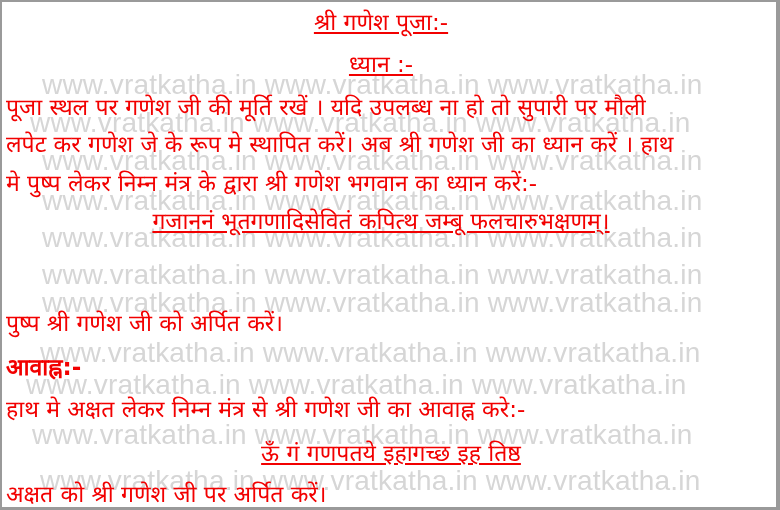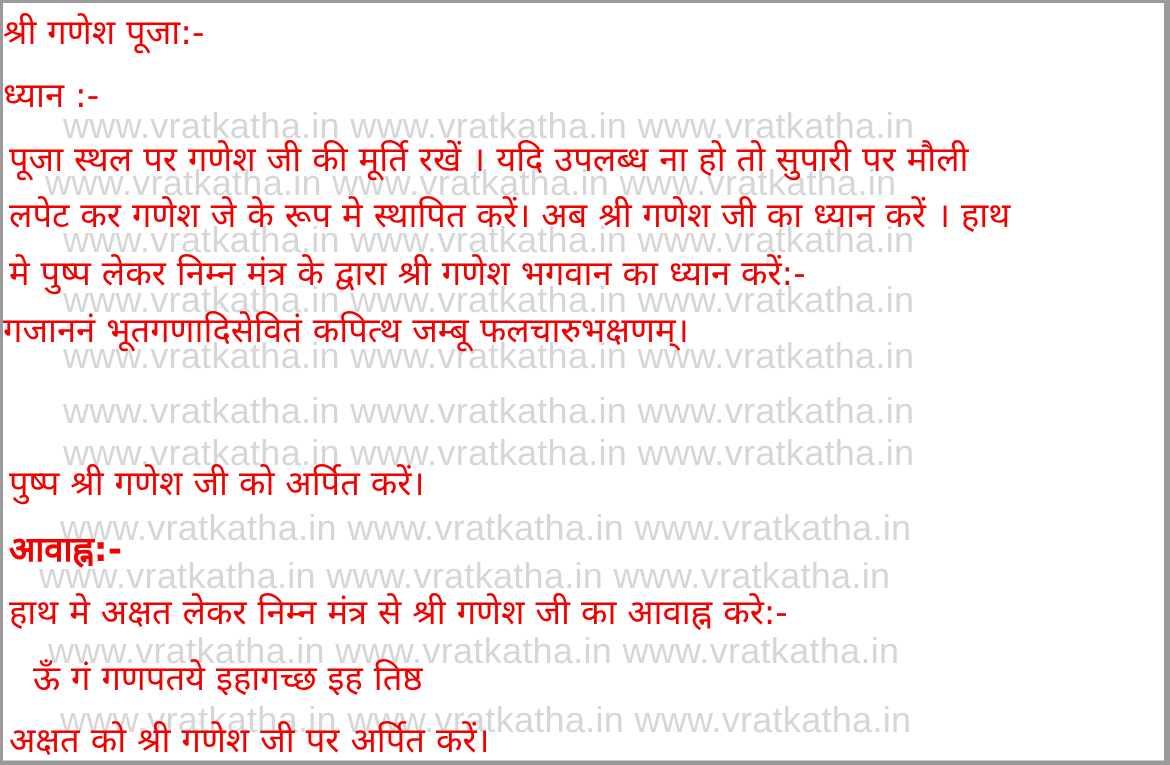--- a/index.html
+++ b/index.html
@@ -13,38 +13,38 @@
       border-right-width: 4px;
       background: #ffffff;
       overflow: hidden;
     }
     .wm {
       position: absolute;
       left: 0;
       white-space: nowrap;
       color: #d6d6d6;
       font-family: "Liberation Sans", sans-serif;
-      font-size: 24px;
+      font-size: 28px;
       letter-spacing: 0.2px;
       line-height: 26px;
       z-index: 0;
       user-select: none;
     }
     .line {
       position: absolute;
       left: 4px;
       white-space: nowrap;
       color: #f20000;
       font-family: "DejaVu Sans", sans-serif;
       font-size: 23px;
       line-height: 30px;
       z-index: 1;
       text-align: center;
     }
-    .center { left: 0; right: 16px; text-align: left; }
+    .center { left: 0; right: 16px; text-align: center; text-decoration: underline; }
   </style>
 </head>
 <body>
 
 <div class="frame">
 
   <div class="wm" style="top:70px; left:40px;">www.vratkatha.in www.vratkatha.in www.vratkatha.in</div>
   <div class="wm" style="top:108px; left:28px;">www.vratkatha.in www.vratkatha.in www.vratkatha.in</div>
   <div class="wm" style="top:146px; left:40px;">www.vratkatha.in www.vratkatha.in www.vratkatha.in</div>
   <div class="wm" style="top:186px; left:40px;">www.vratkatha.in www.vratkatha.in www.vratkatha.in</div>

